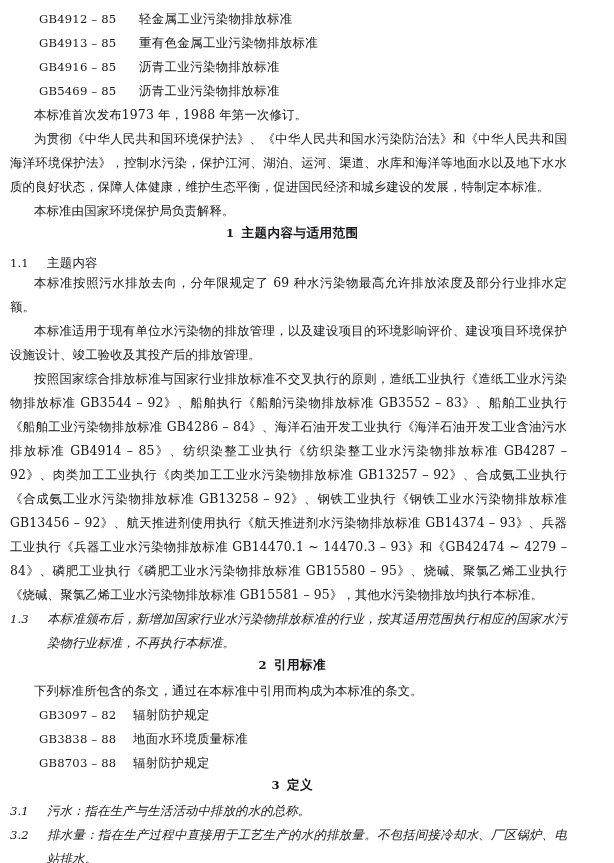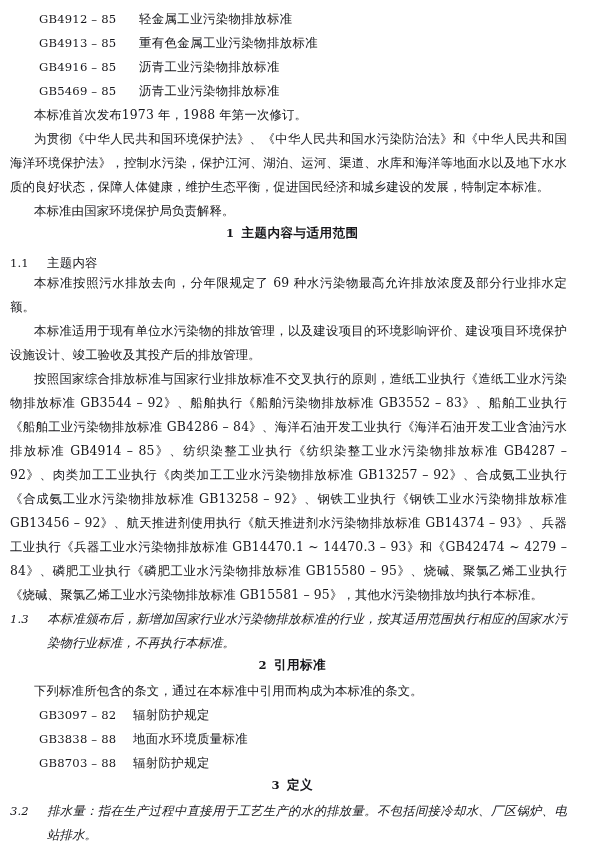--- a/index.html
+++ b/index.html
@@ -164,16 +164,17 @@
       <span class="code lat">GB3838 – 88</span><span class="title">地面水环境质量标准</span>
     </div>
     <div class="std-row ref">
       <span class="code lat">GB8703 – 88</span><span class="title">辐射防护规定</span>
     </div>
 
     <div class="h1">
       <span class="num lat">3</span><span>定义</span>
     </div>
 
+    <p class="numpara"><span class="num lat">3.1</span><span>污水：指在生产与生活活动中排放的水的总称。</span></p>
     <p class="numpara"><span class="num lat">3.2</span><span>排水量：指在生产过程中直接用于工艺生产的水的排放量。不包括间接冷却水、厂区锅炉、电站排水。</span></p>
 
   </div>
 </div>
 
 </body></html>

